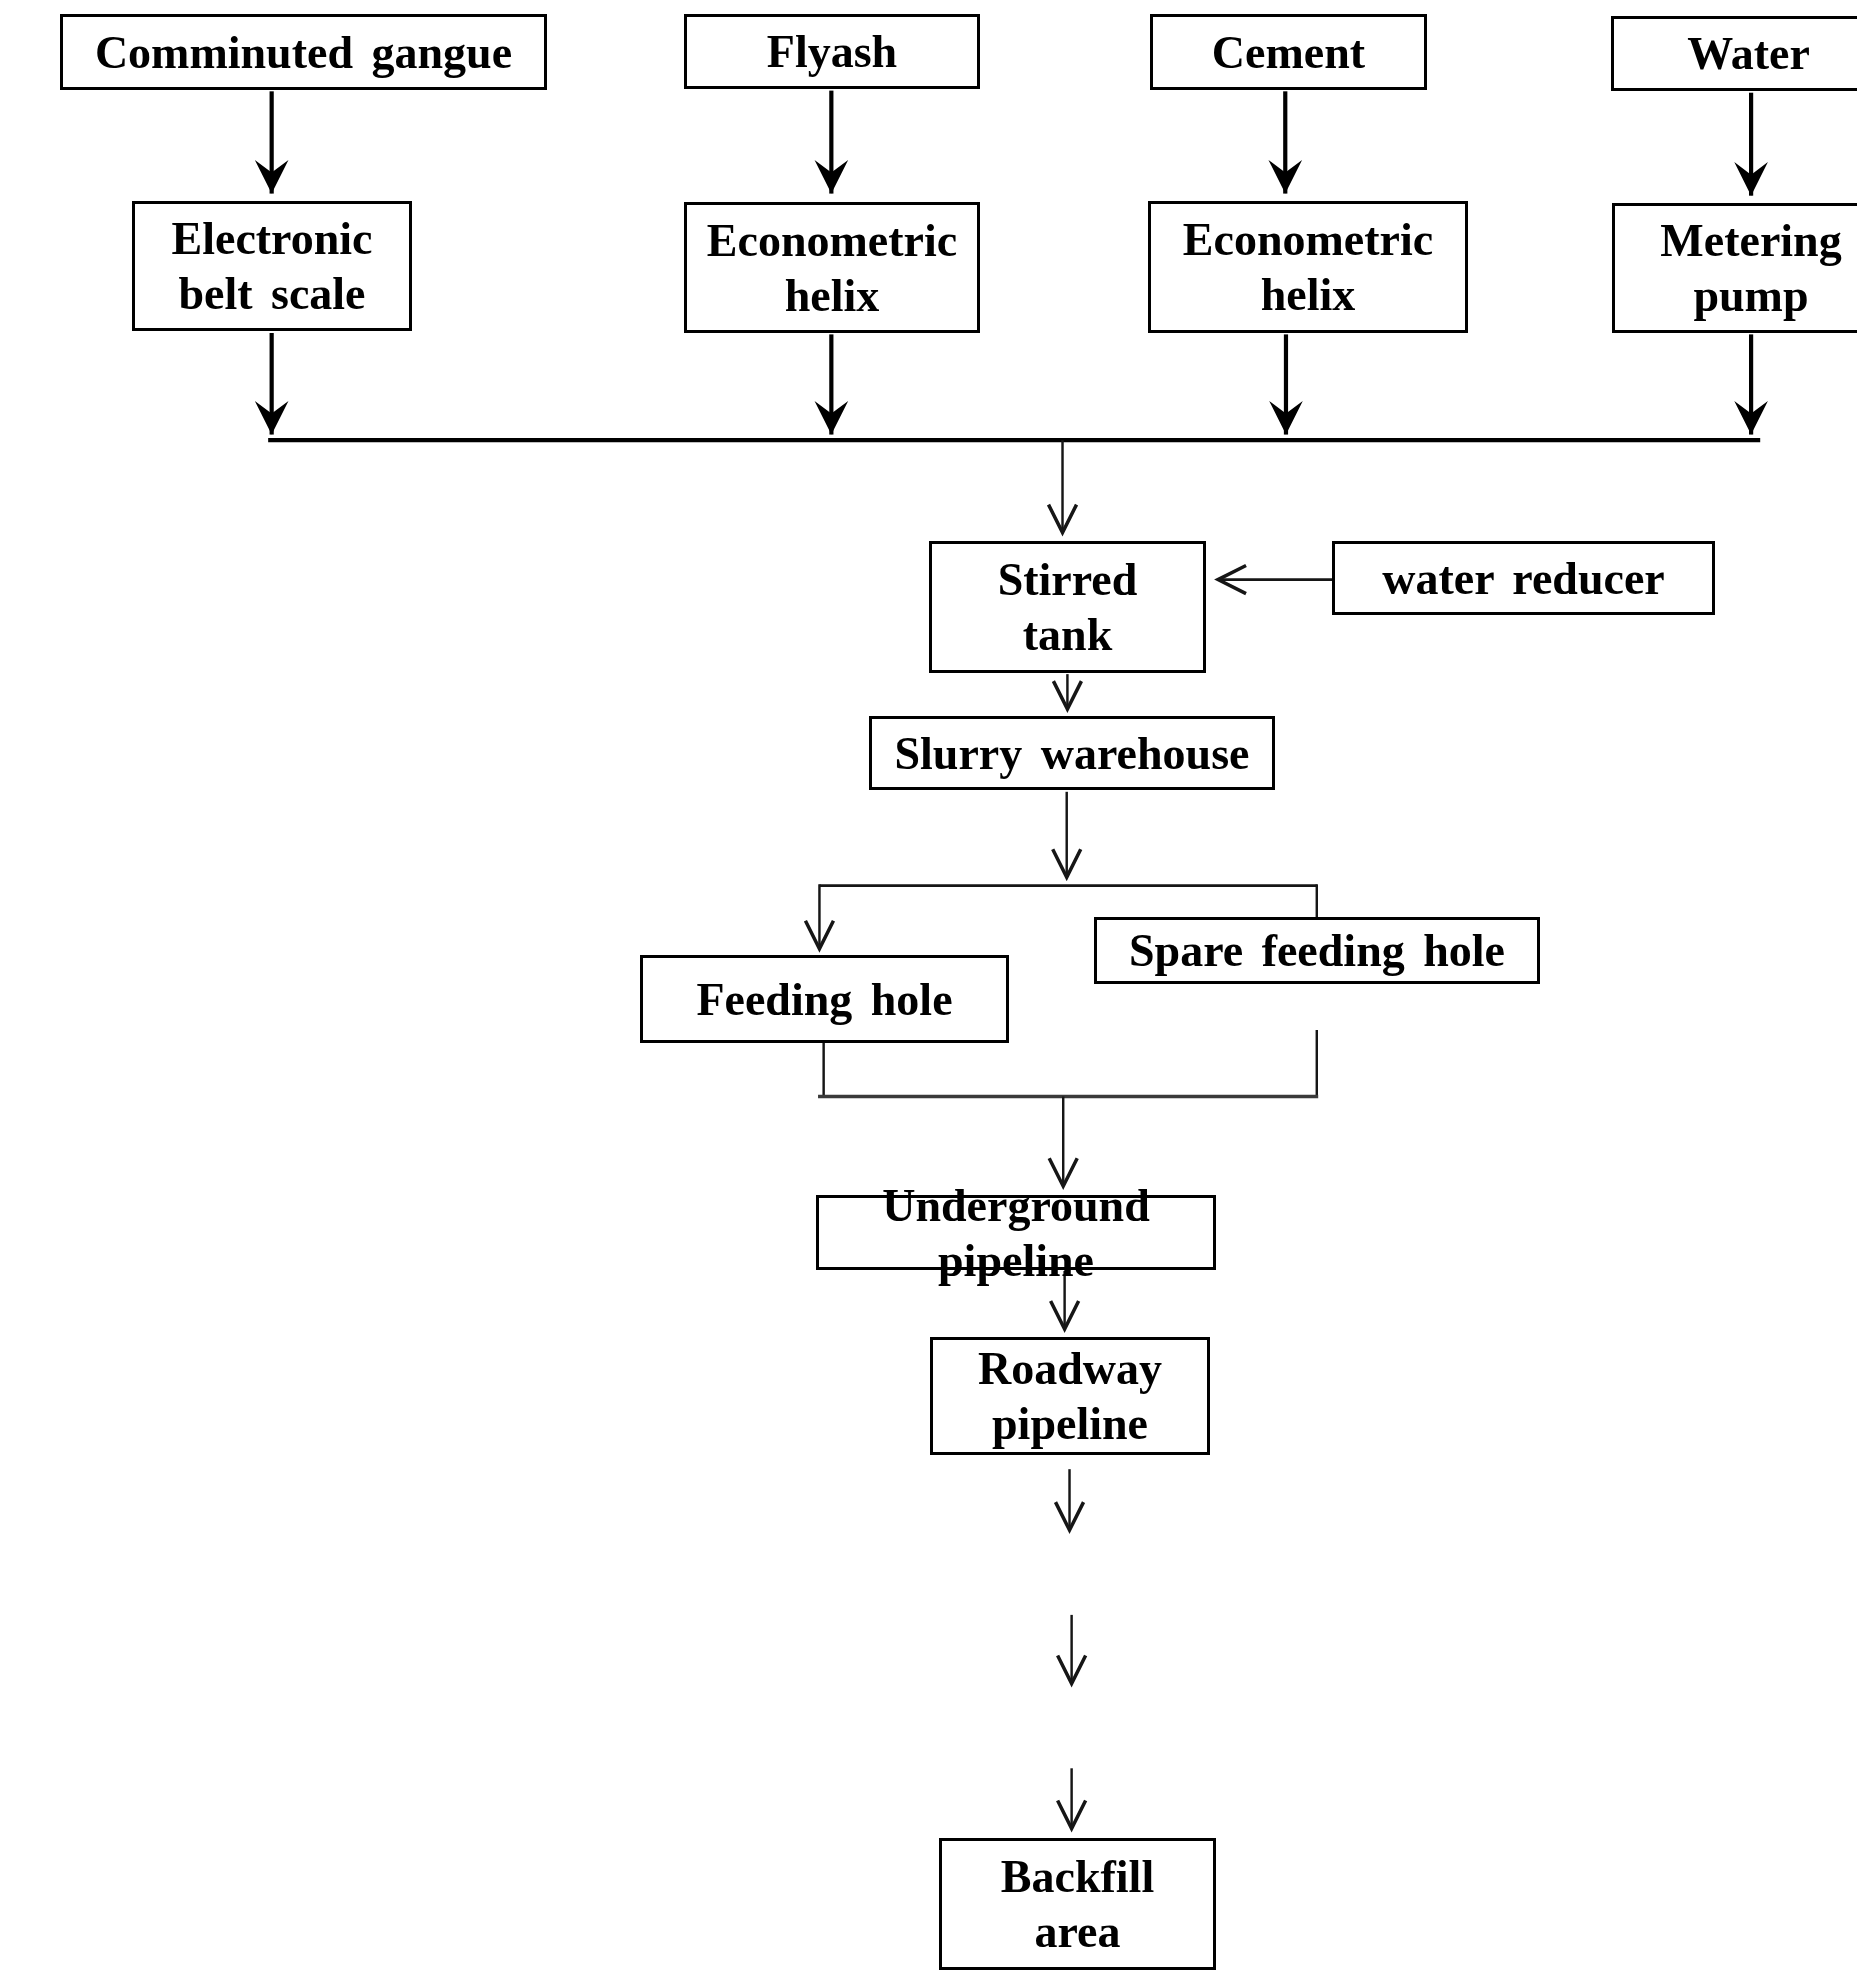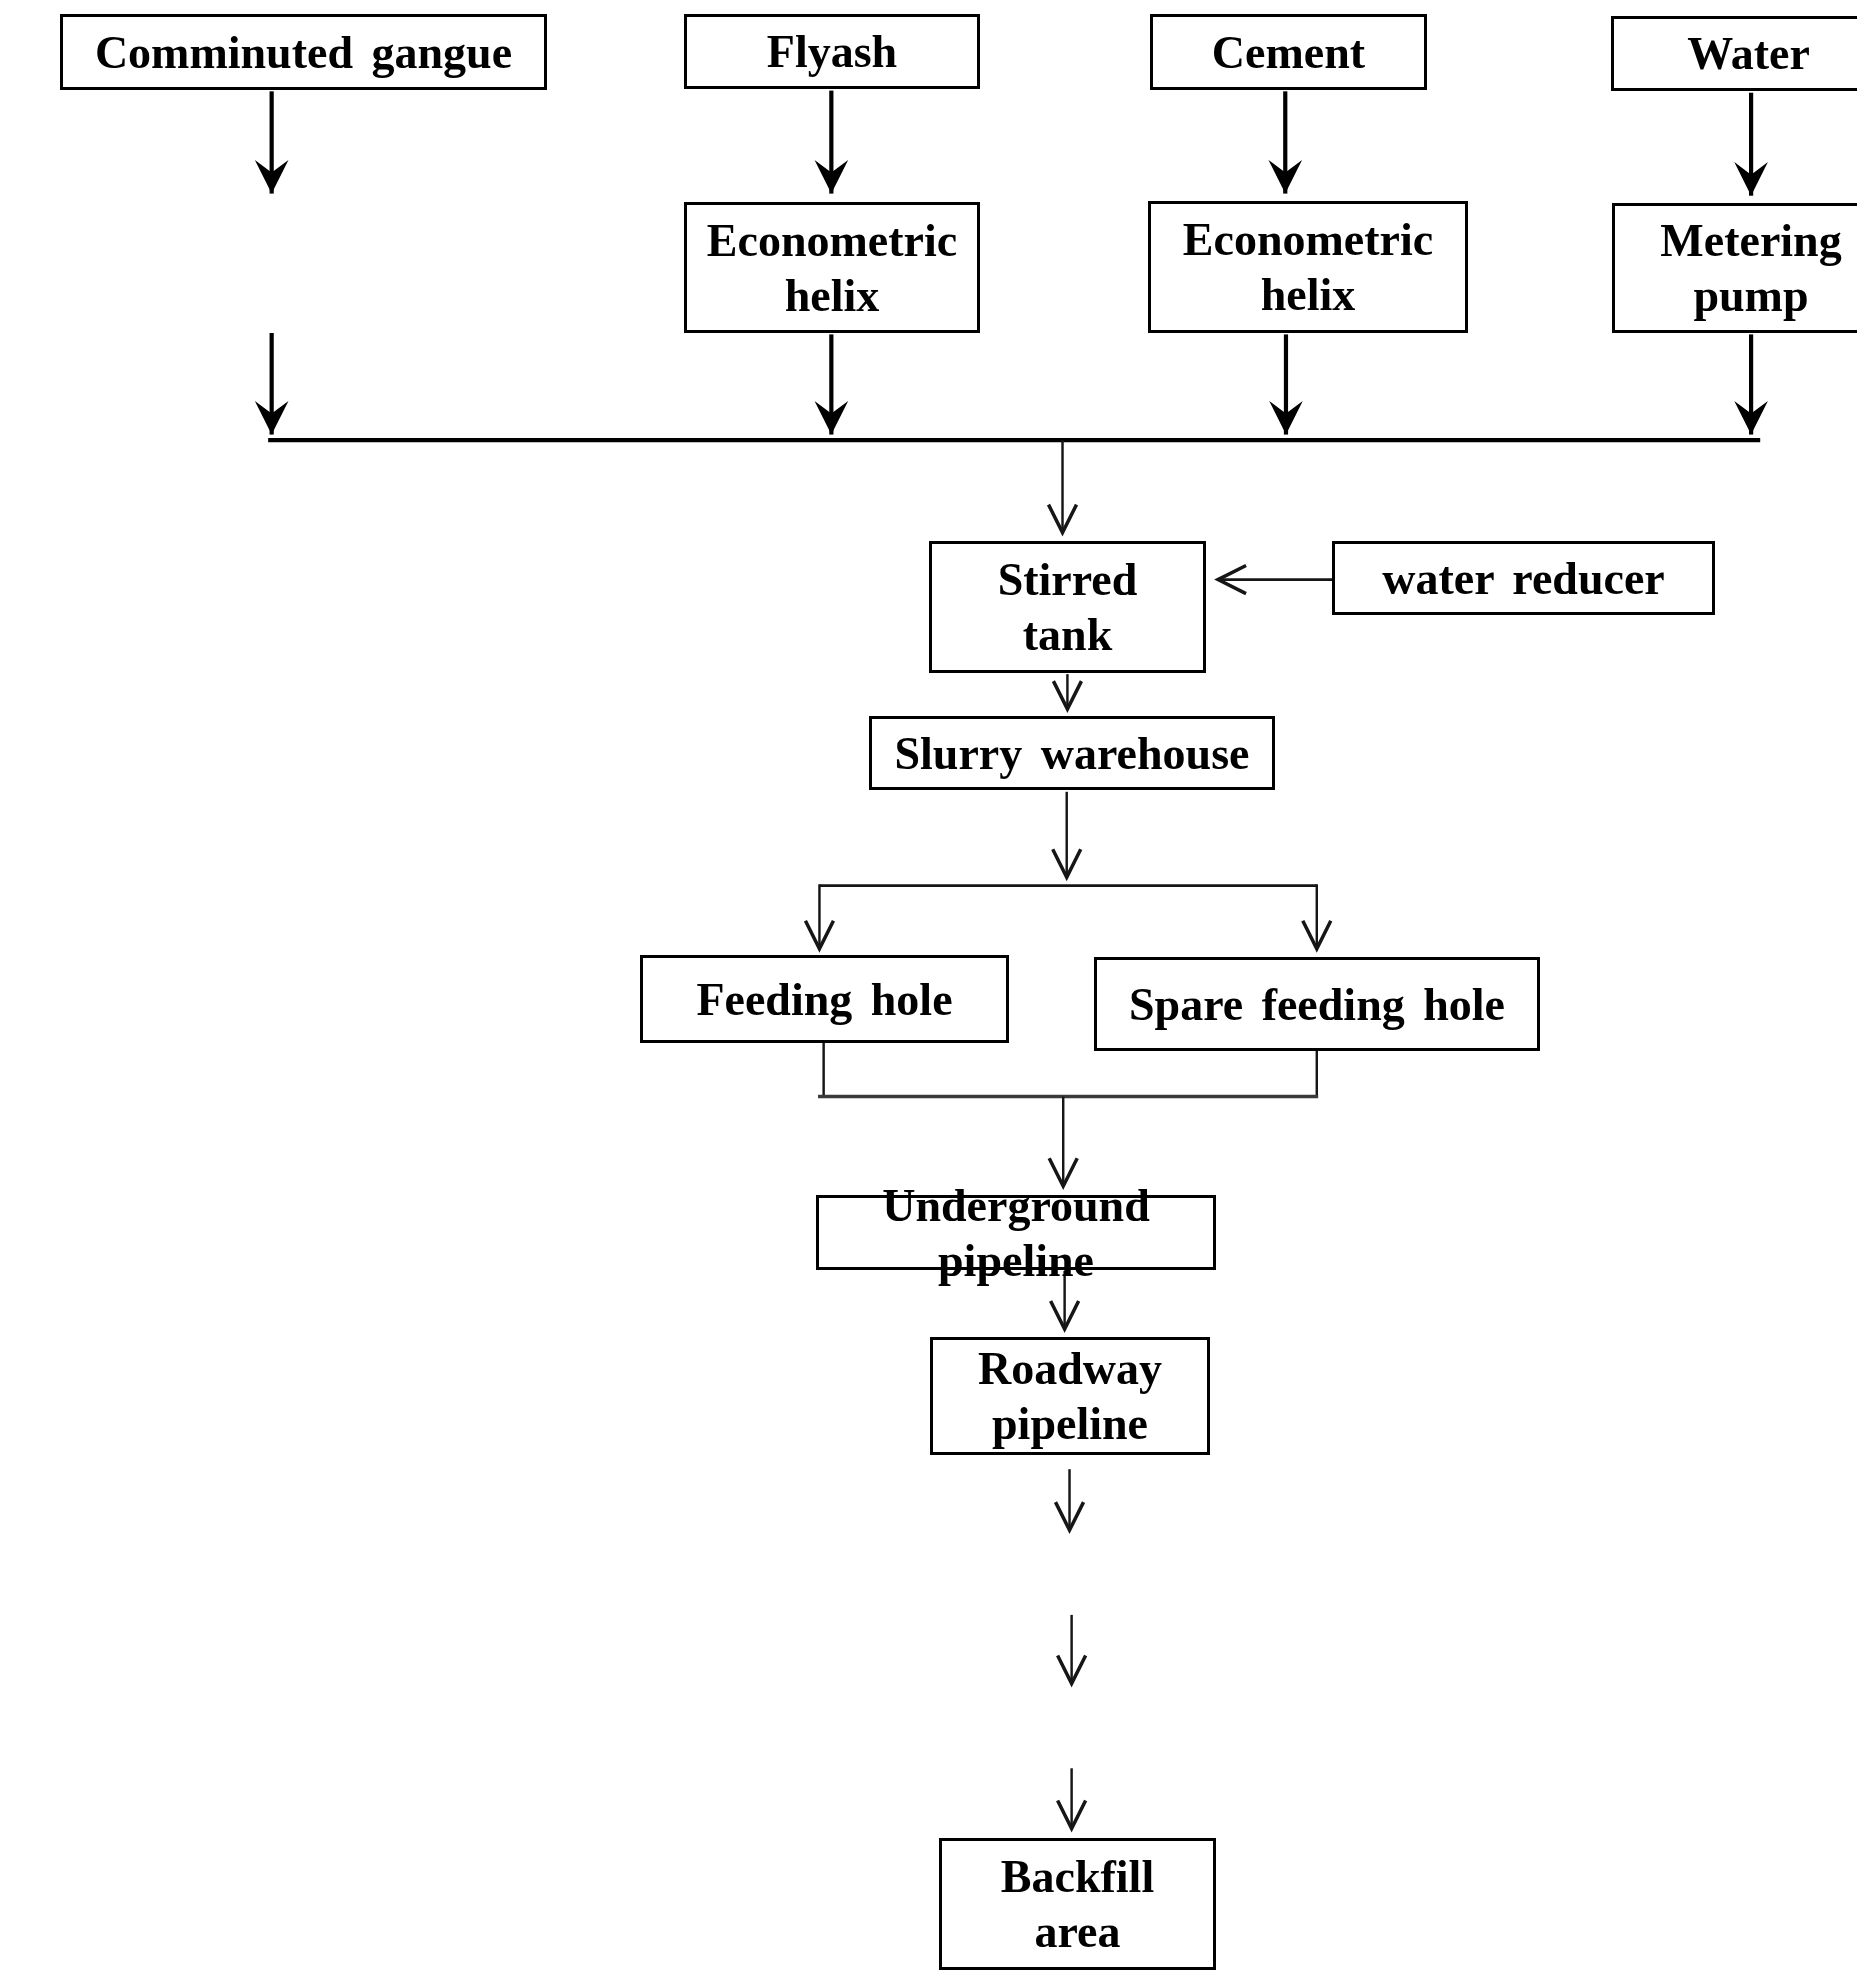--- a/index.html
+++ b/index.html
@@ -81,34 +81,36 @@
     <line x1="1464" y1="2097" x2="1464" y2="2184" stroke="#161616" stroke-width="3.5" marker-end="url(#mThin)"></line>
     <line x1="1467" y1="2305" x2="1467" y2="2403" stroke="#161616" stroke-width="3.5" marker-end="url(#mThin)"></line>
     <line x1="1467" y1="2524" x2="1467" y2="2610" stroke="#161616" stroke-width="3.5" marker-end="url(#mThin)"></line>
   </svg>
 
   <div class="node" style="left:16px; top:14px; width:487px; height:76px;">Comminuted gangue</div>
   <div class="node" style="left:640px; top:14px; width:296px; height:75px;">Flyash</div>
   <div class="node" style="left:1106px; top:14px; width:277px; height:76px;">Cement</div>
   <div class="node" style="left:1567px; top:16px; width:275px; height:75px;">Water</div>
 
+  <div class="node" style="left:88px; top:201px; width:280px; height:130px;">Electronic
+belt scale</div>
   <div class="node" style="left:640px; top:202px; width:296px; height:131px;">Econometric
 helix</div>
   <div class="node" style="left:1104px; top:201px; width:320px; height:132px;">Econometric
 helix</div>
   <div class="node" style="left:1568px; top:203px; width:278px; height:130px;">Metering
 pump</div>
 
   <div class="node" style="left:885px; top:541px; width:277px; height:132px;">Stirred
 tank</div>
   <div class="node" style="left:1288px; top:541px; width:383px; height:74px;">water reducer</div>
   <div class="node" style="left:825px; top:716px; width:406px; height:74px;">Slurry warehouse</div>
 
   <div class="node" style="left:596px; top:955px; width:369px; height:88px;font-family:Liberation Serif, serif;">Feeding hole</div>
-  <div class="node" style="left:1050px; top:957px; width:446px; height:94px;">Spare feeding hole</div>
+  <div class="node" style="left:1050px; top:917px; width:446px; height:67px;">Spare feeding hole</div>
 
   <div class="node" style="left:772px; top:1195px; width:400px; height:75px;">Underground pipeline</div>
   <div class="node" style="left:886px; top:1337px; width:280px; height:118px;">Roadway
 pipeline</div>
   <div class="node" style="left:895px; top:1838px; width:277px; height:132px;">Backfill
 area</div>
 
 </div>
 
 

